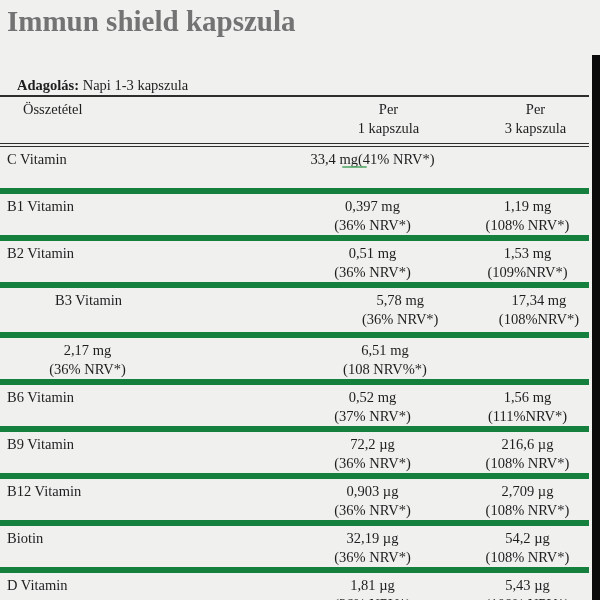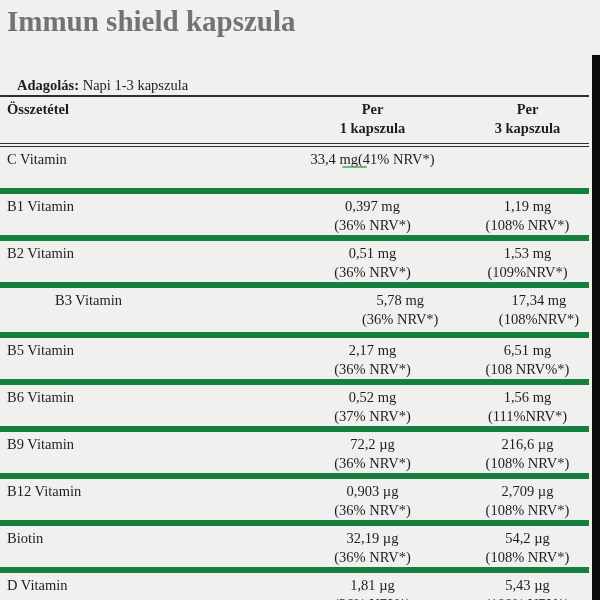--- a/index.html
+++ b/index.html
@@ -16,21 +16,21 @@
   .dosage .lbl { font-weight:700; }
   .tbl {
     position:absolute; top:95px; left:0; width:589px;
     border-top:2px solid #2d2d2d; border-bottom:3px solid #141414;
     font-size:14.5px; line-height:19px;
   }
   .row { display:flex; box-sizing:border-box; }
   .c1 { width:285px; box-sizing:border-box; padding:3px 0 0 7px; text-align:left; }
   .c2 { width:175px; box-sizing:border-box; padding-top:3px; text-align:center; position:relative; }
   .c3 { flex:1; box-sizing:border-box; padding:3px 10px 0 16px; text-align:center; }
-  .thead { min-height:50px; font-weight:700; border-bottom:4px double #2d2d2d; }
+  .thead { min-height:50px; font-weight:400; border-bottom:4px double #2d2d2d;padding-left:16px; }
   .brow { min-height:41px; }
   .brow + .brow { border-top:6px solid #15803d; }
   .row-tall { min-height:50px;padding-left:48px; }
   .edgebar { position:absolute; top:55px; right:0; width:8px; height:545px; background:#0b0b0b; }
   .squiggle {
     position:absolute; left:57px; top:19px; width:25px; height:2px;
     background:#4aa35d; border-radius:1px; opacity:.75;
   }
   .vline { min-height:19px; }
 </style>
@@ -96,21 +96,20 @@
       <div class="vline">5,78 mg</div>
       <div class="vline">(36% NRV*)</div>
     </div>
     <div class="c3">
       <div class="vline">17,34 mg</div>
       <div class="vline">(108%NRV*)</div>
     </div>
   </div>
 
   <div class="row brow">
-    <div class="c1">B5 Vitamin</div>
     <div class="c2">
       <div class="vline">2,17 mg</div>
       <div class="vline">(36% NRV*)</div>
     </div>
     <div class="c3">
       <div class="vline">6,51 mg</div>
       <div class="vline">(108 NRV%*)</div>
     </div>
   </div>
 

